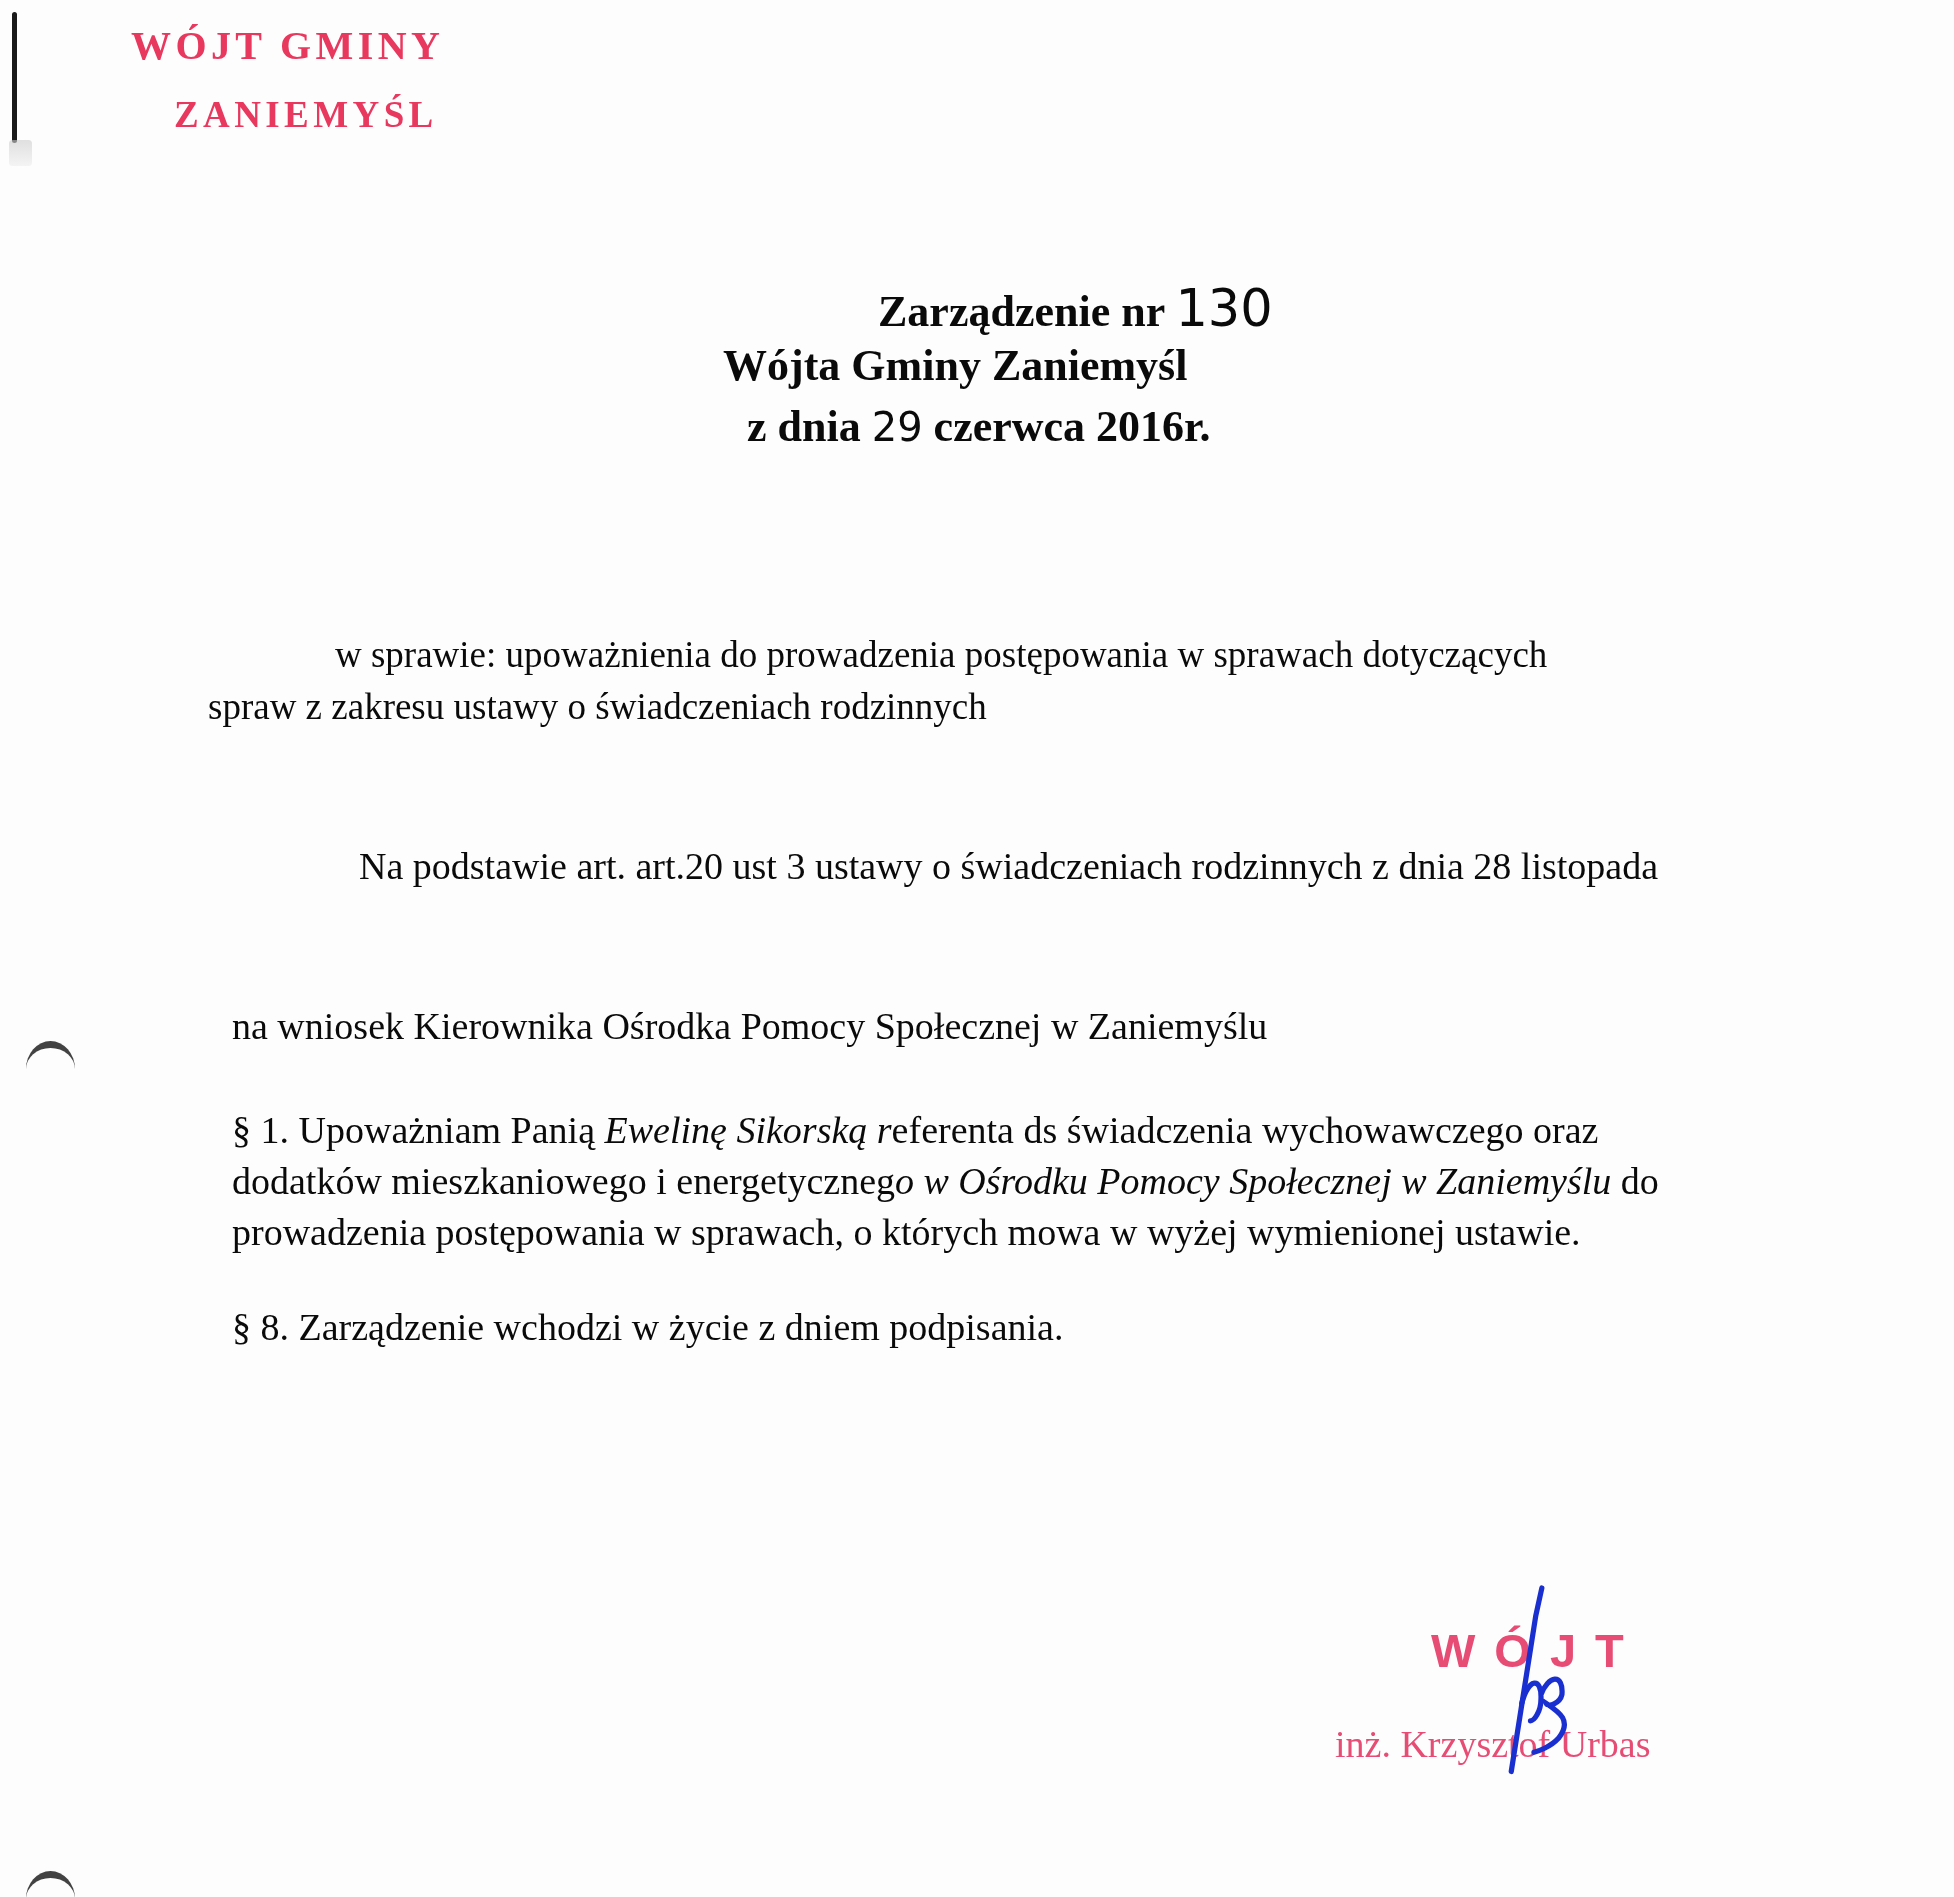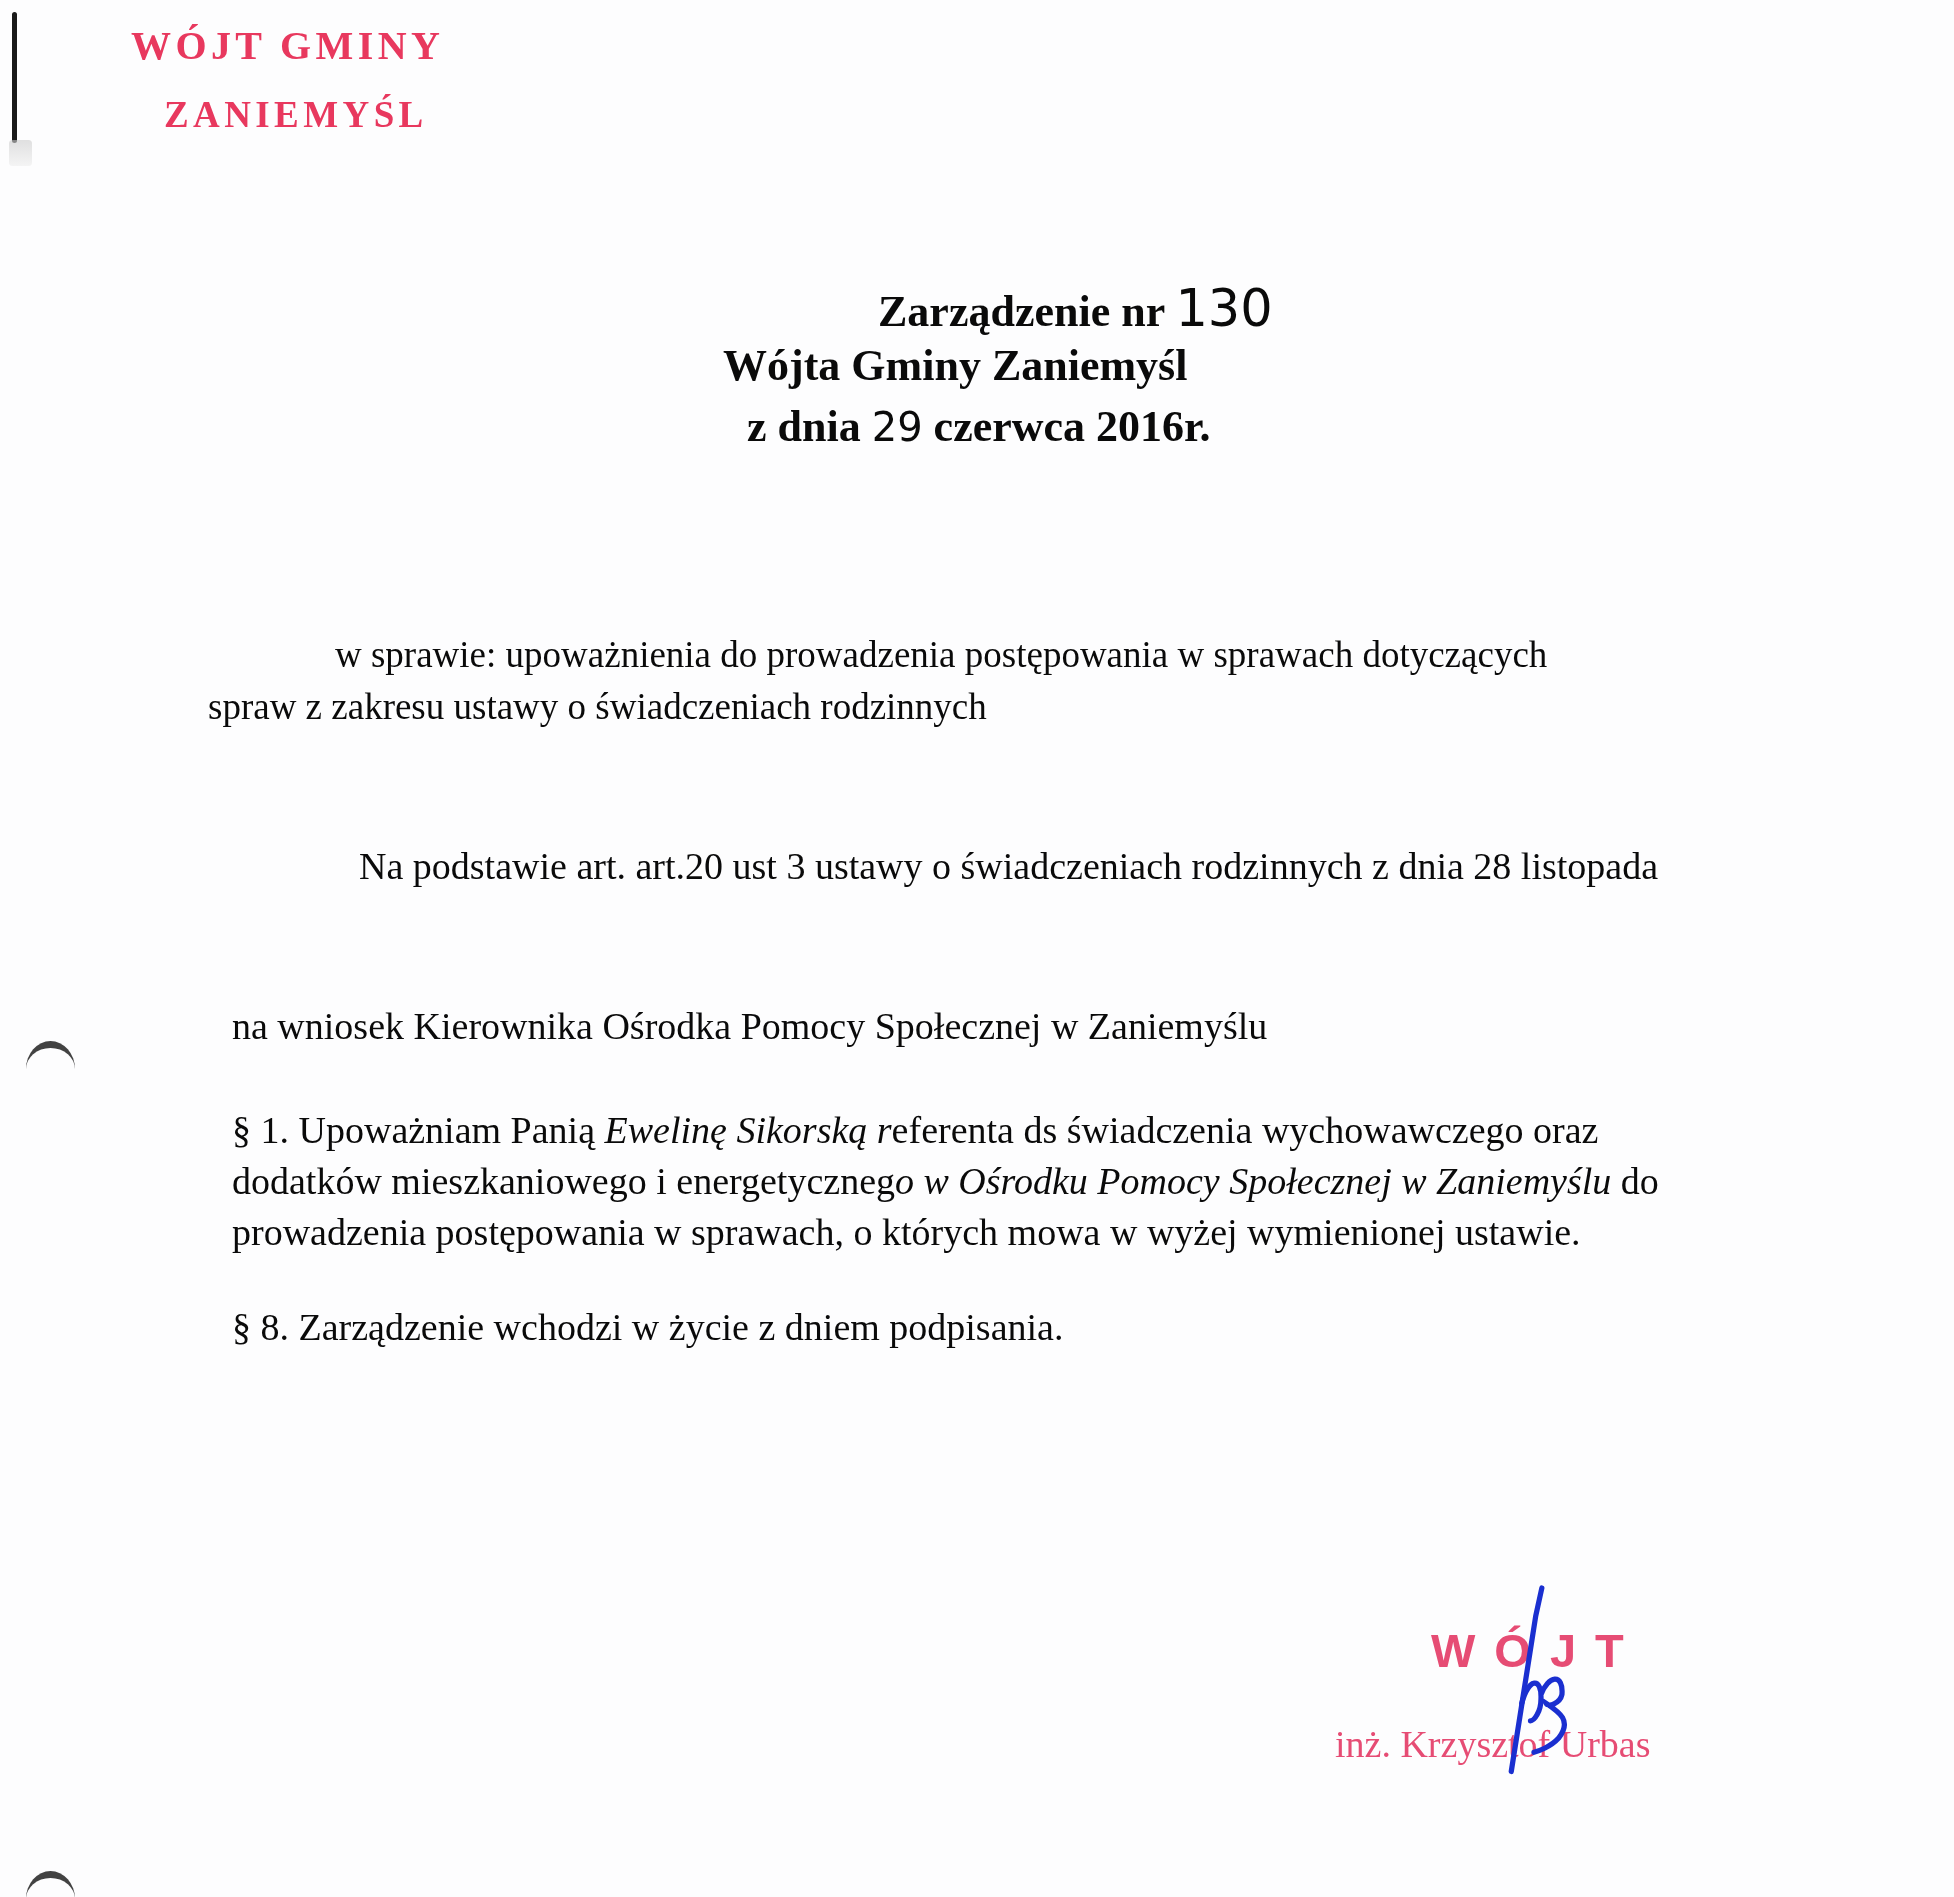--- a/index.html
+++ b/index.html
@@ -9,21 +9,21 @@
     font-family:"Liberation Serif", "DejaVu Serif", serif;
     color:#0a0a0a;
   }
   .abs { position:absolute; }
   .stamp-top {
     left:131px; top:26px; color:#e8385e;
     font-family:"Liberation Serif", serif; font-weight:bold;
     font-size:40px; letter-spacing:4.4px; line-height:1;
   }
   .stamp-top .l1 { display:block; }
-  .stamp-top .l2 { display:block; margin-left:33px; margin-top:30px; font-size:37px; }
+  .stamp-top .l2 { display:block; margin-left:43px; margin-top:30px; font-size:37px; }
   .staple { left:12.2px; top:12.2px; width:5.2px; height:131px; background:#1a1a1a; border-radius:2.6px; }
   .staple-foot { left:8.7px; top:140px; width:23px; height:26px; background:linear-gradient(#ccc,#eee); border-radius:3.5px; opacity:.6;}
   .title-block { left:0; width:1955px; top:279px; text-align:center; font-weight:bold; }
   .title-line { position:absolute; font-size:44px; white-space:nowrap; }
   .hand { font-family:"DejaVu Sans", sans-serif; font-weight:normal; font-size:51px; }
   .subject { left:208px; top:629px; width:1712px; font-weight:normal; font-size:37px; line-height:52px; }
   .subject .indent { padding-left:127px; }
   .body-p { left:208px; font-size:38px; line-height:52px; width:1738px;margin-left:24px; }
   .basis { top:840px; }
   .basis .indent { padding-left:127px; }

